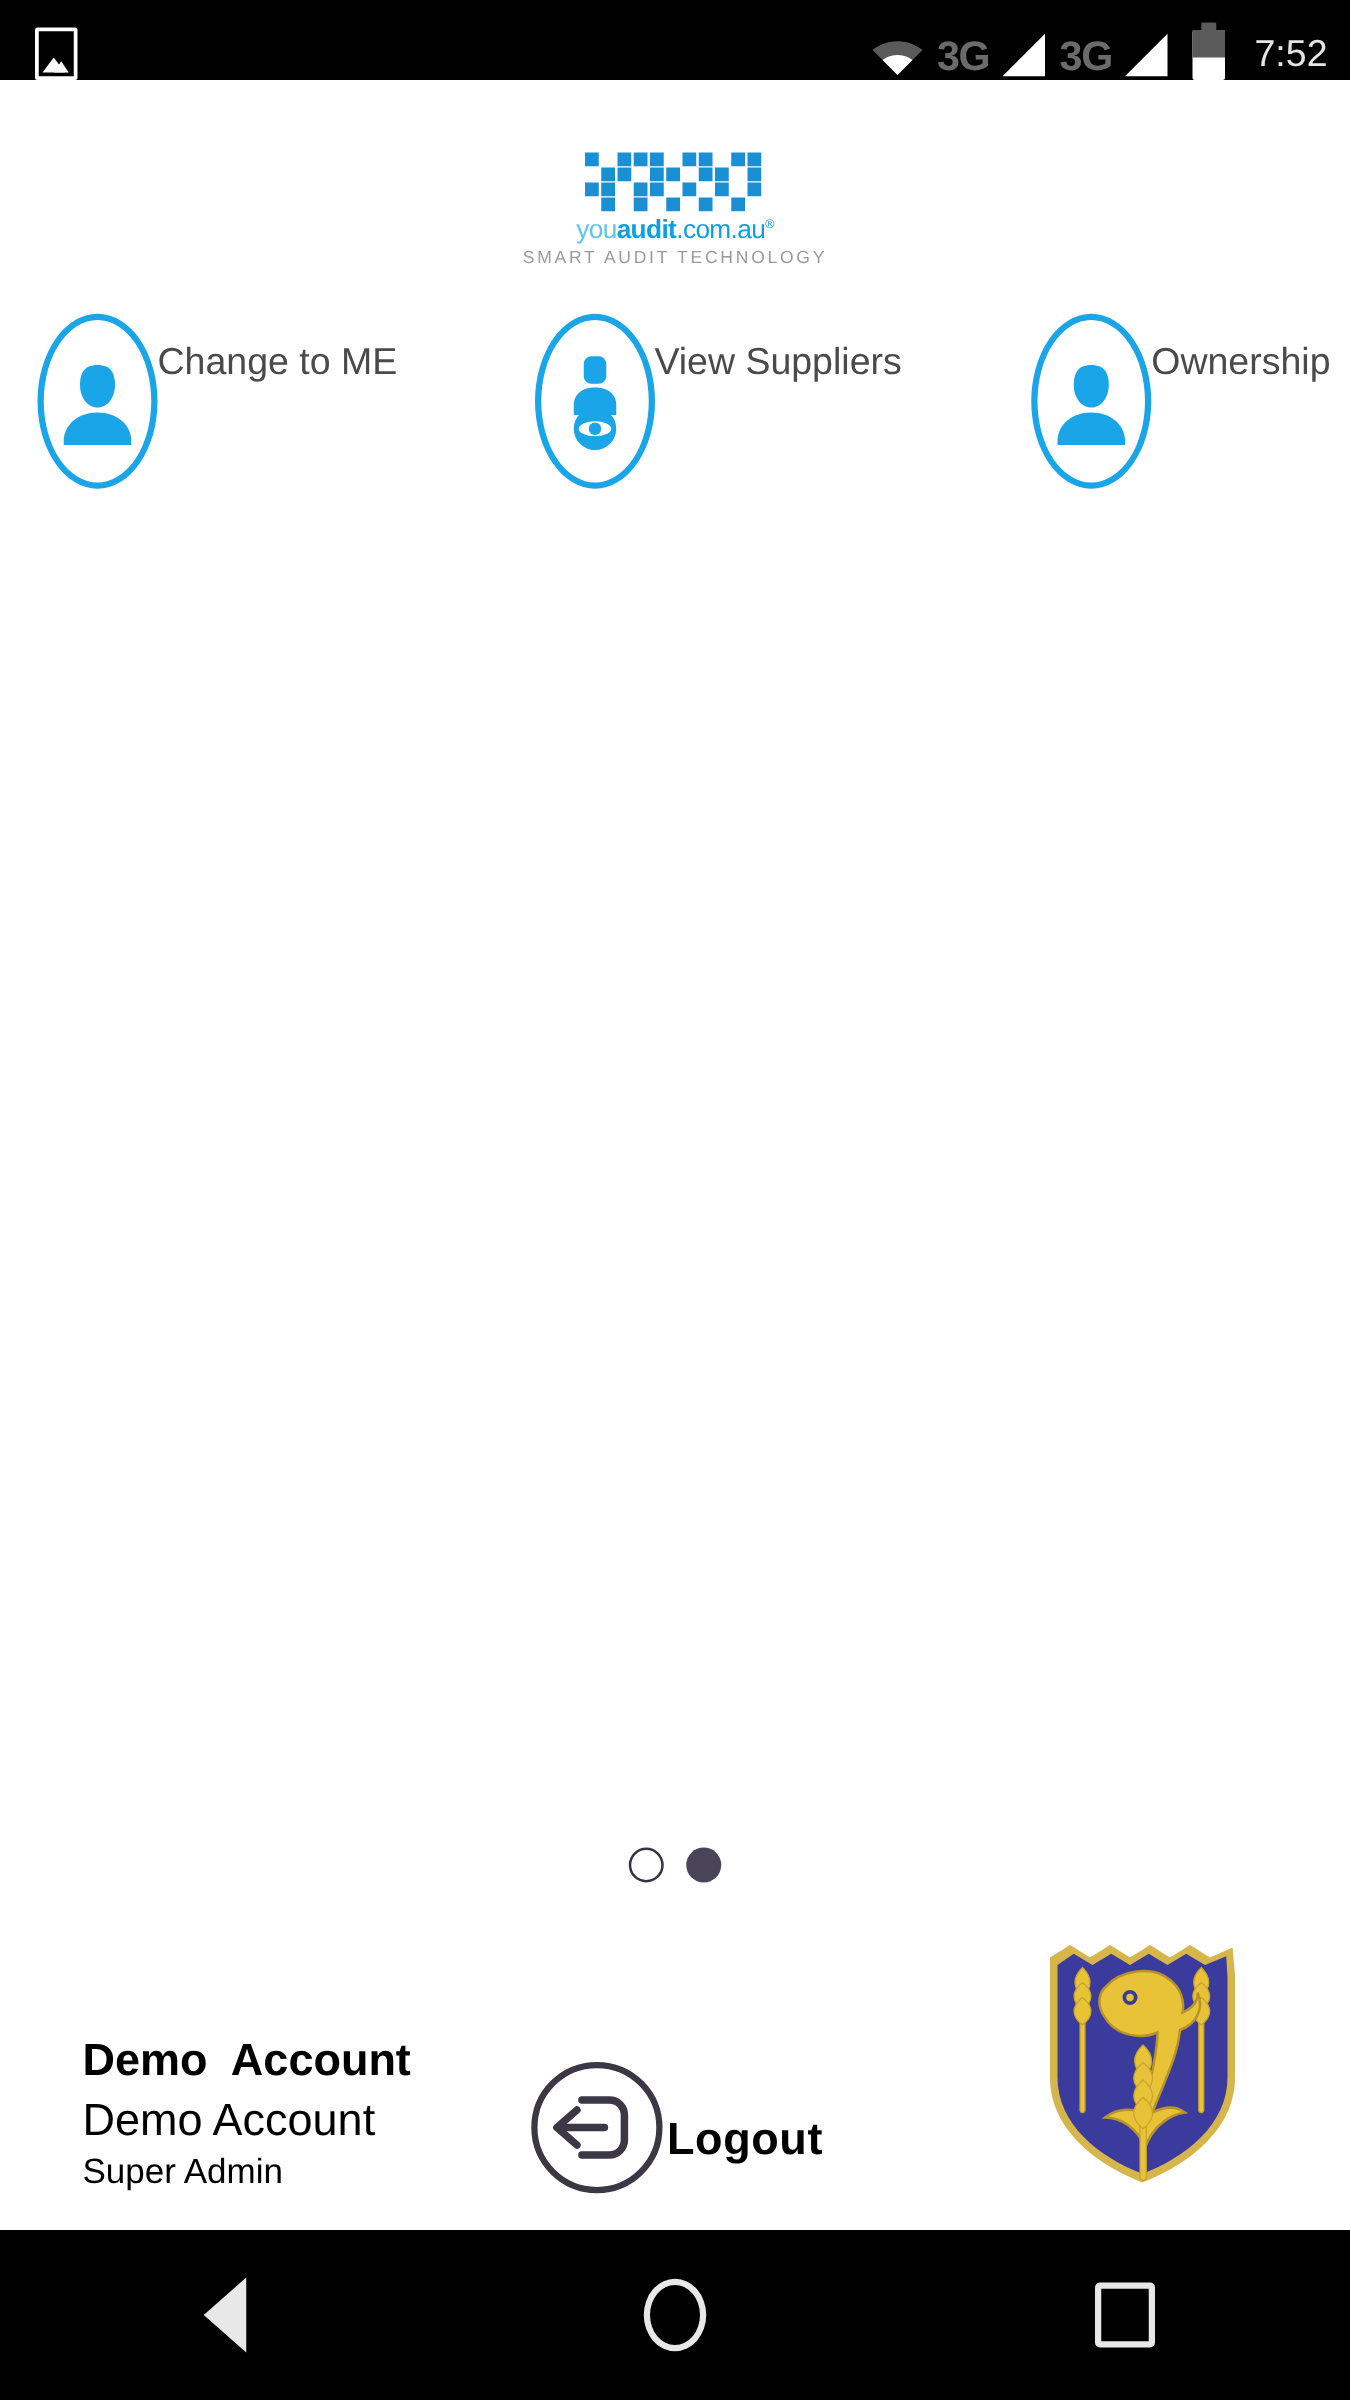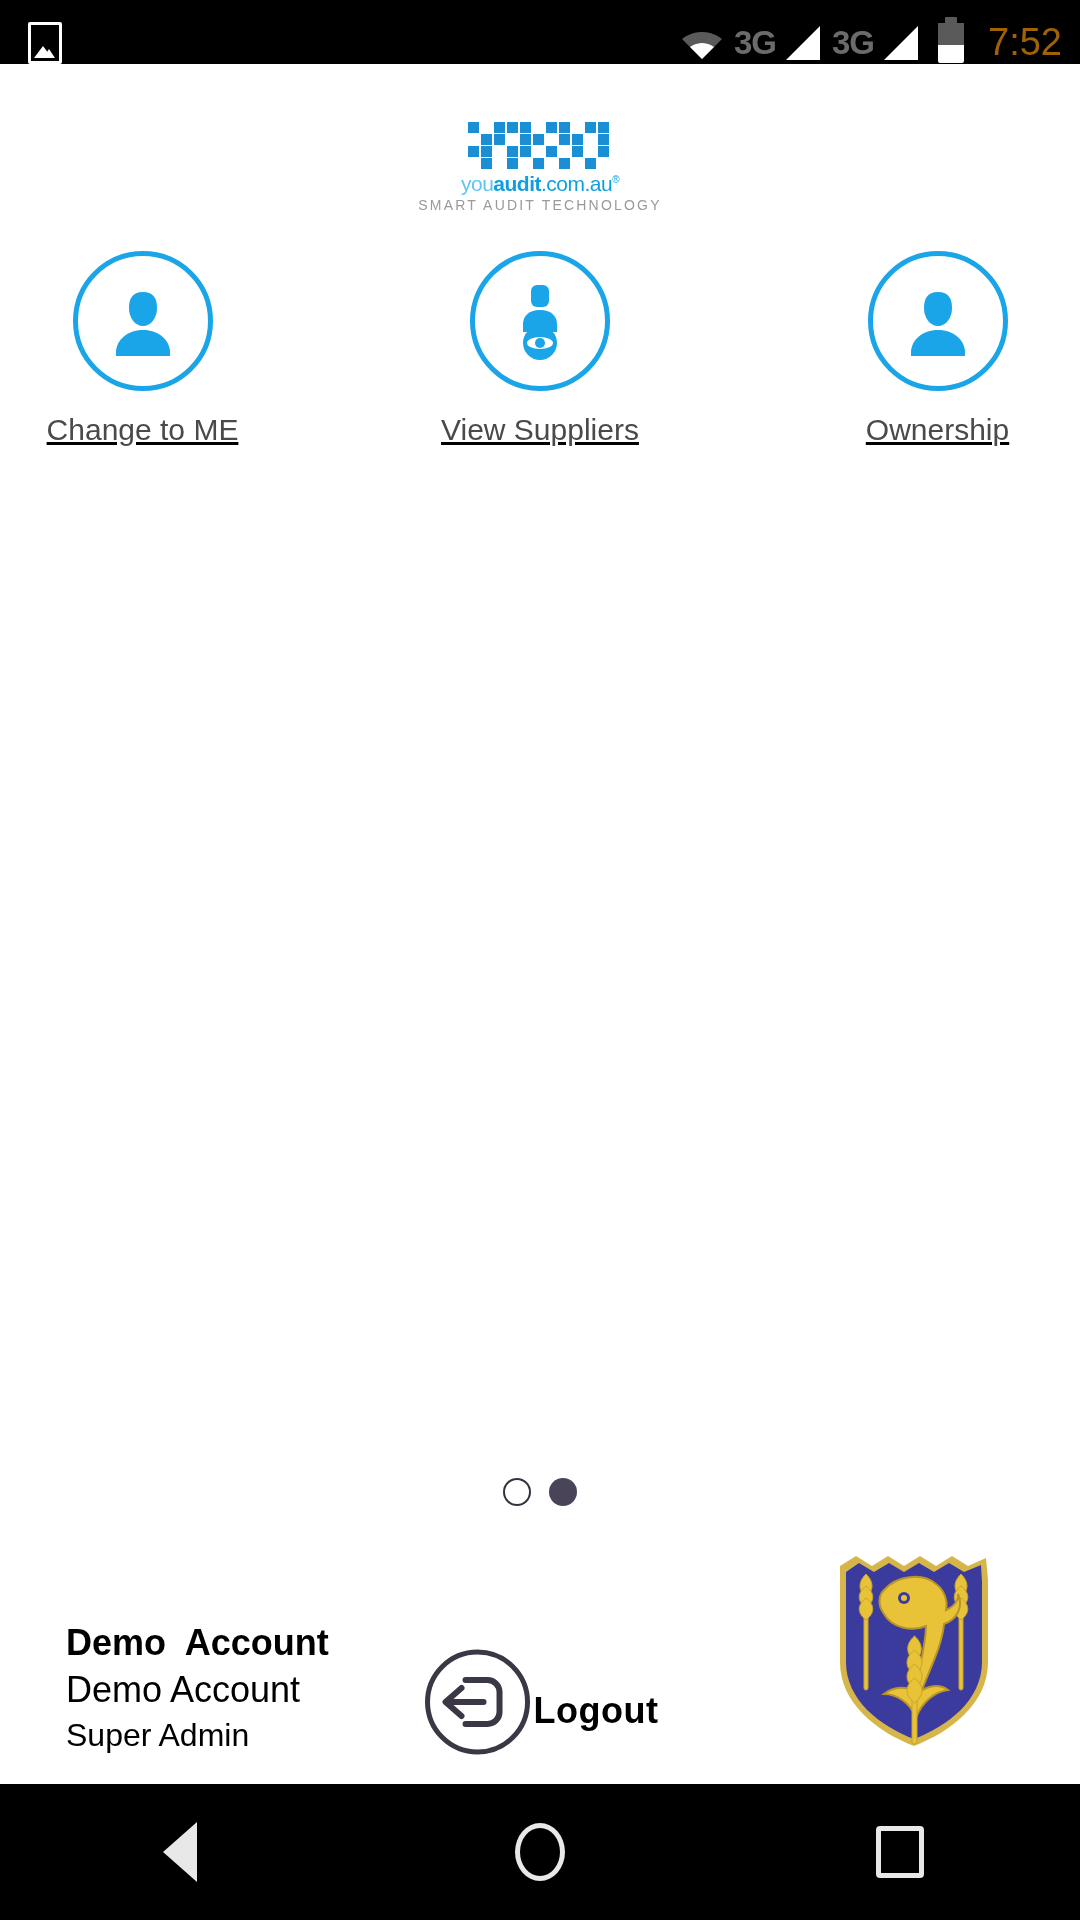--- a/index.html
+++ b/index.html
@@ -84,22 +84,22 @@
     background:#5a5a5a;
     border-radius:1px 1px 0 0;
   }
   .battery .fillbar {
     position:absolute;
     left:0; top:0; right:0;
     height:55%;
     background:#5a5a5a;
   }
   .clock {
-    color:#a16207;
-    font-size:38px;
+    color:#e5e5e5;
+    font-size:30px;
     font-weight:400;
     letter-spacing:0px;
     margin-left:8px;
   }
 
   
   #content {
     flex:1 1 auto;
     position:relative;
     background:#ffffff;
@@ -138,24 +138,23 @@
   
   #icon-grid {
     display:flex;
     justify-content:space-between;
     padding:38px 30px 0 30px;
     flex:0 0 auto;
   }
   .grid-cell {
     width:225px;
     display:flex;
-    flex-direction:column;
-    align-items:center;
+    flex-direction:row;
+    align-items:flex-start;
     cursor:pointer;
-    text-decoration:underline;
   }
   .icon-circle {
     width:140px; height:140px;
     border-radius:50%;
     border:5px solid #1aa5e8;
     display:flex;
     align-items:center;
     justify-content:center;
     background:#ffffff;
   }
@@ -198,21 +197,21 @@
   }
   .acct-line1 {
     font-size:36px; font-weight:700; color:#000000;
     letter-spacing:0px; line-height:1.32; white-space:pre;
   }
   .acct-line2 {
     font-size:36px; font-weight:400; color:#000000;
     line-height:1.32; white-space:nowrap;
   }
   .acct-line3 {
-    font-size:32px; font-weight:400; color:#000000;
+    font-size:28px; font-weight:400; color:#000000;
     line-height:1.32; white-space:nowrap;
   }
   #logout-block {
     position:absolute;
     left:50%; transform:translateX(-50%);
     bottom:26px;
     display:flex;
     align-items:center;
     cursor:pointer;
   }

